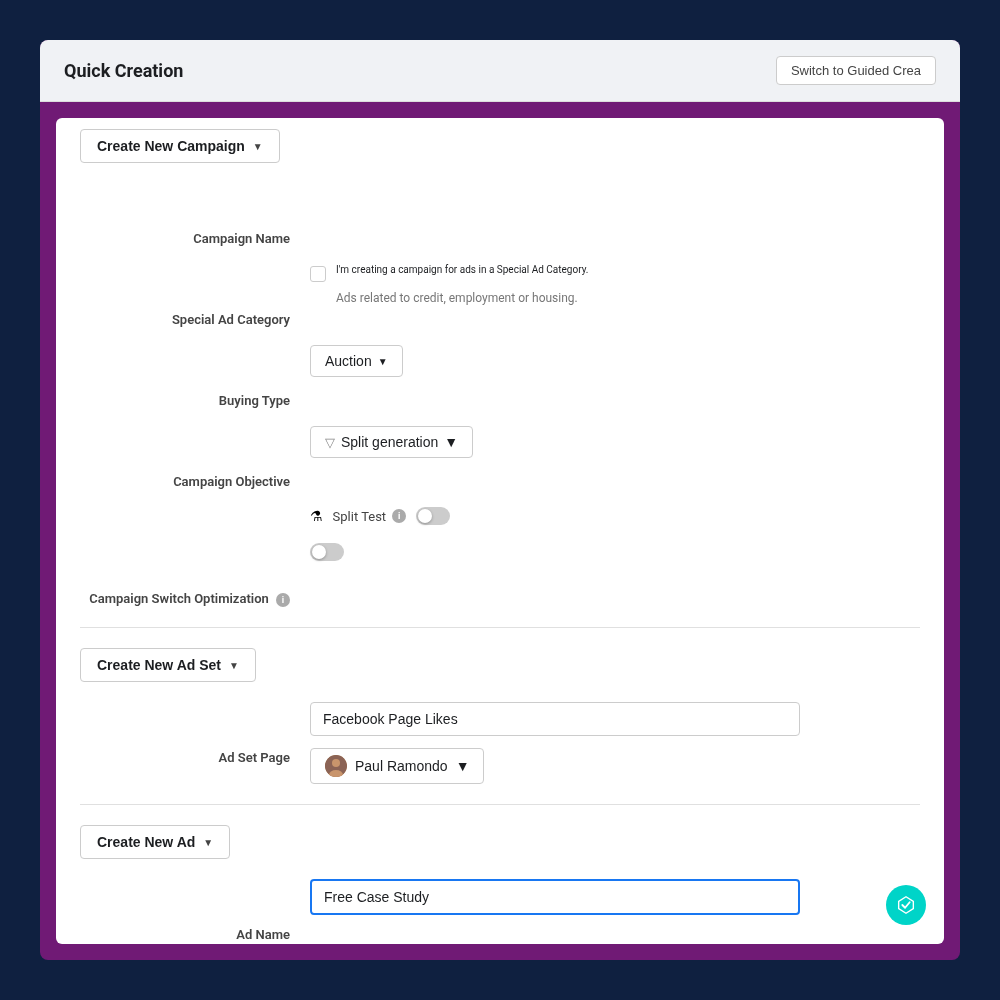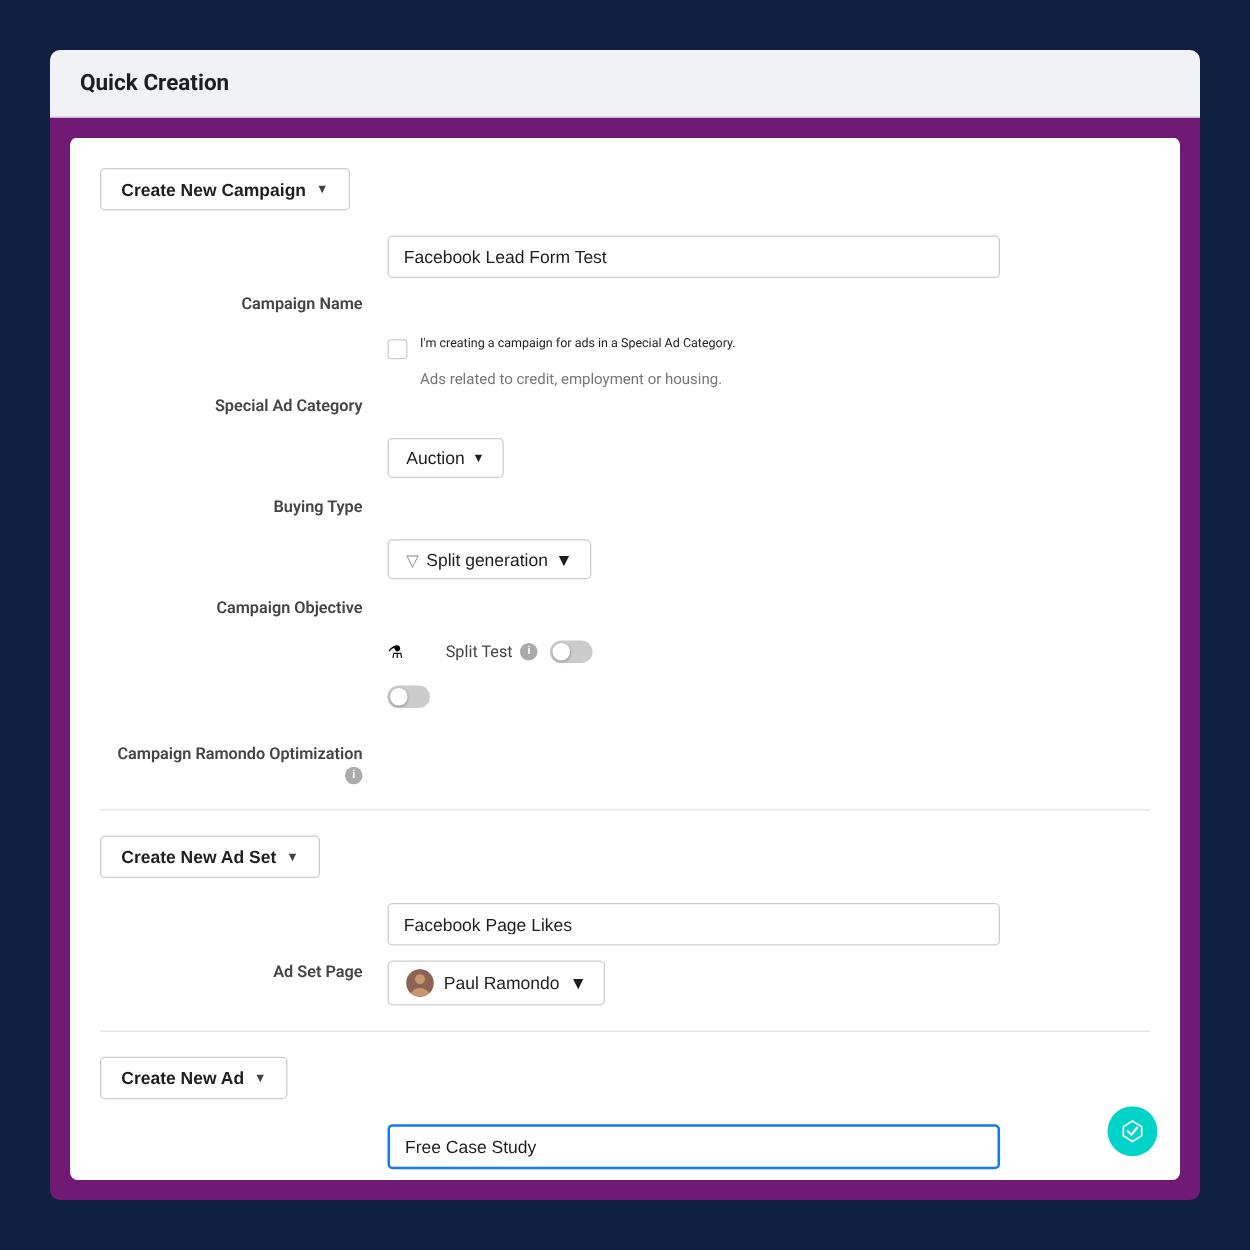--- a/index.html
+++ b/index.html
@@ -45,21 +45,21 @@
       color: #444;
       cursor: pointer;
     }
     
     .main-content {
       flex: 1;
       background: #fff;
       margin: 16px;
       border-radius: 6px;
       overflow-y: auto;
-      padding: 24px 24px;
+      padding: 11px 24px;
     }
     
     .section-header-btn {
       display: inline-flex;
       align-items: center;
       gap: 8px;
       background: #fff;
       border: 1px solid #ccc;
       border-radius: 4px;
       padding: 8px 16px;
@@ -169,21 +169,20 @@
       display: flex;
       align-items: center;
       gap: 10px;
     }
     .toggle-label {
       font-size: 13px;
       color: #444;
       display: flex;
       align-items: center;
       gap: 6px;
-      margin-left: 24px;
     }
     .info-icon {
       display: inline-flex;
       align-items: center;
       justify-content: center;
       width: 14px;
       height: 14px;
       border-radius: 50%;
       background: #aaa;
       color: #fff;
@@ -284,36 +283,34 @@
       padding-top: 6px;
     }
   </style>
 </head>
 <body>
 
 <div class="outer-card">
 
   <div class="header">
     <span class="header-title">Quick Creation</span>
+    <button class="switch-btn">Switch to Guided Crea</button>
   </div>
 
   <div class="main-content">
 
     
     <button class="section-header-btn">
       <span>Create New Campaign</span>
       <span class="chevron">▼</span>
     </button>
 
     
     <div class="form-row">
       <div class="form-label">Campaign Name</div>
-      <div class="form-control">
-        <input class="text-input" type="text" value="Facebook Lead Form Test" style="">
-      </div>
     </div>
 
     
     <div class="form-row">
       <div class="form-label">Special Ad Category</div>
       <div class="form-control">
         <div class="special-ad-row">
           <div class="special-ad-checkbox"></div>
           <div>
             <div class="special-ad-text">I'm creating a campaign for ads in a Special Ad Category.</div>
@@ -358,21 +355,21 @@
             <span class="info-icon">i</span>
           </span>
           <div class="toggle-switch"></div>
         </div>
       </div>
     </div>
 
     
     <div class="form-row">
       <div class="form-label">
-        <span>Campaign Ramondo Optimization</span>
+        <span>Campaign Switch Optimization</span>
         <span class="info-icon" style="margin-left:4px;">i</span>
       </div>
       <div class="form-control">
         <div class="toggle-row">
           <div class="toggle-switch"></div>
         </div>
       </div>
     </div>
 
     <hr class="section-divider">

